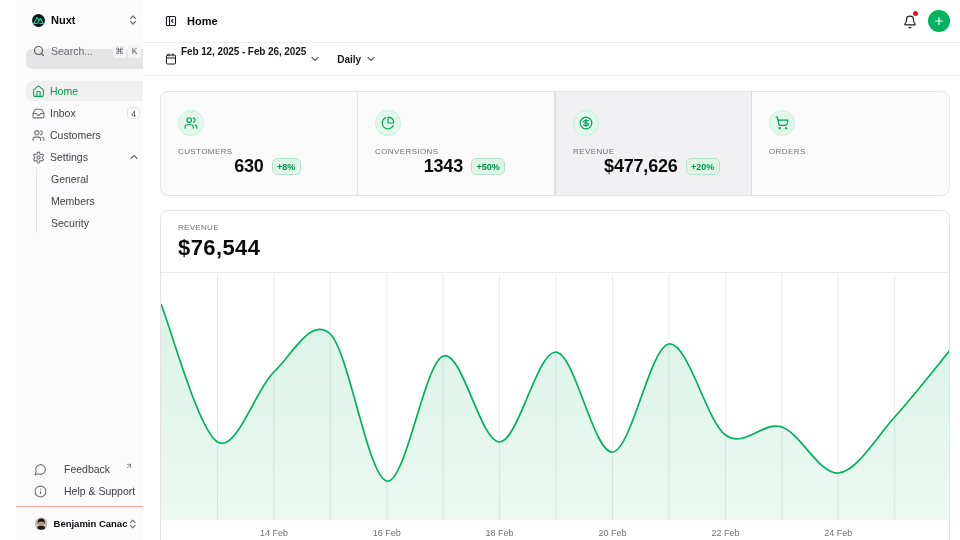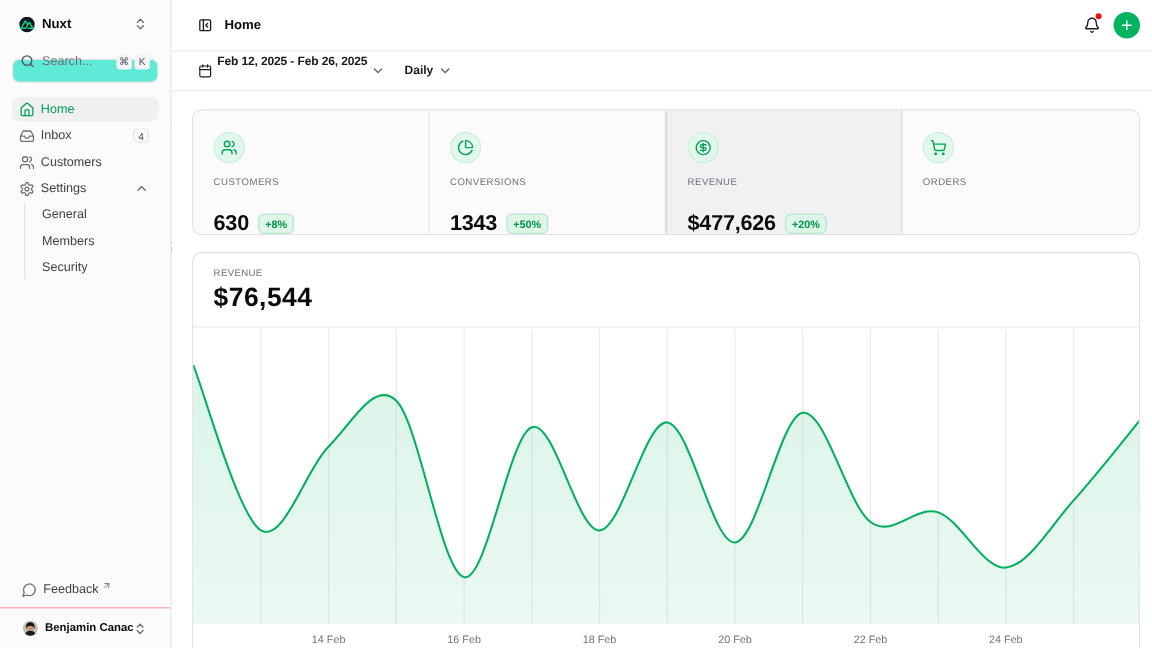--- a/index.html
+++ b/index.html
@@ -1,41 +1,41 @@
 <!DOCTYPE html>
 <html><head>
 <meta charset="utf-8">
 <style>
 * { margin:0; padding:0; box-sizing:border-box; }
 html,body { width:960px; height:540px; overflow:hidden; background:#fff;
   font-family:"Liberation Sans", sans-serif; -webkit-font-smoothing:antialiased; }
 .ic { display:inline-block; vertical-align:middle; }
 
-#sidebar { position:fixed; left:0; top:0; width:143px; height:540px;
+#sidebar { position:fixed; left:16px; top:0; width:143px; height:540px;
   background:#fbfbfb; border-right:1px solid #e4e4e7; }
 #sb-top { padding:8px 8px 0 8px; }
 #logo-row { display:flex; align-items:center; height:24px; padding:0 3px 0 8px; margin-bottom:17px; }
 #logo-row .nm { font-size:11px; font-weight:700; color:#0b0b0f; margin-left:6px; flex:1; }
 #search { display:flex; align-items:center; height:20px; margin:0 2px 12px 2px;
-  border:1px solid #e4e4e7; border-radius:6px; background:#5eead4; padding:0 6px 16px 6px; }
+  border:1px solid #e4e4e7; border-radius:6px; background:#e5e5e5; padding:0 6px 16px 6px; }
 #search .ph { color:#6f6f79; font-size:10.5px; margin-left:6px; flex:1; }
 .kbd { display:inline-block; min-width:13px; height:13px; line-height:13px; text-align:center;
   background:#f4f4f5; border-radius:3px; font-size:8.5px; color:#52525b; margin-left:2px; padding:0 2px;}
 nav a { display:flex; align-items:center; height:20px; border-radius:6px; padding:0 8px 0 6px;
   margin:2px 2px; text-decoration:none; color:#414149; font-size:10.5px; white-space:nowrap; }
 nav a svg { margin-right:5px; width:13px; height:13px; flex:none; }
 nav a.active { background:#f0f0f1; color:#00a155; }
 nav .sub { display:block; margin-left:12px; border-left:1px solid #e4e4e7; padding-left:0;text-align:center; }
 nav .sub a { padding-left:14px; margin:2px 0; height:20px; border-radius:6px; color:#414149; font-size:10.5px;}
 .badge4 { margin-left:auto; border:1px solid #e4e4e7; border-radius:4px; font-size:8.5px;
   color:#3f3f46; padding:0 3px; height:12px; line-height:12px; background:#fff;}
 #sb-bottom { position:absolute; left:0; bottom:0; width:142px; }
 #sb-links { padding:8px 8px 3px 8px; }
 #sb-links a { display:flex; align-items:center; height:20px; padding:0 6px 0 8px; margin:2px 2px;
-  color:#414149; font-size:10.5px; text-decoration:none; white-space:nowrap; }
+  color:#414149; font-size:10.5px; text-decoration:none; white-space:nowrap;gap:12px; }
 #sb-links a svg { margin-right:5px; width:13px; height:13px; flex:none; }
 .extarrow { margin-left:3px; margin-bottom:7px; width:8px !important; height:8px !important; }
 #userrow { border-top:1px solid #fca5a5; height:34px; display:flex; align-items:center; padding:0 19px; white-space:nowrap; }
 #userrow .un { font-size:9.5px; font-weight:700; color:#0b0b0f; margin-left:6px; flex:1; }
 
 #main { position:fixed; left:143px; top:0; width:817px; height:540px; background:#fff; }
 #hdr { height:43px; border-bottom:1px solid #ececee; display:flex; align-items:center; padding:0 10px 0 22px; }
 #hdr .title { font-size:11px; font-weight:700; color:#0b0b0f; margin-left:10px; flex:1; }
 #plusbtn { width:22px; height:22px; border-radius:50%; background:#00b45f; color:#fff;
   display:flex; align-items:center; justify-content:center; margin-left:11px; }
@@ -45,21 +45,21 @@
 
 #stats { position:absolute; left:17px; top:91px; width:790px; height:105px;
   border:1px solid #e4e4e7; border-radius:8px; background:#fbfbfb;
   display:flex; overflow:hidden; }
 .stat { width:197.5px; padding:18px 0 0 17px; border-right:1px solid #e4e4e7; position:relative;}
 .stat:last-child { border-right:none; }
 .stat.sel { background:#f1f1f3; border:1px solid #d9d9dd; border-radius:0; margin:-1px 0; height:106px; }
 .iconc { width:26px; height:26px; border-radius:50%; background:#e3f8ec; border:1px solid #c9f0da;
   display:flex; align-items:center; justify-content:center; }
 .slabel { font-size:8px; letter-spacing:0.4px; color:#70707a; margin-top:11px; }
-.srow { display:flex; align-items:center; margin-top:20px; }
+.srow { display:flex; align-items:center; margin-top:0;justify-content:center; }
 .sval { font-size:18px; font-weight:700; color:#0b0b0f; letter-spacing:-0.2px;}
 .sbadge { margin-left:8px; background:#ddf6e8; color:#00944d; font-size:9px; font-weight:600;
   border-radius:5px; padding:2.5px 4.5px; border:1px solid #b5e5cc; }
 
 #chart { position:absolute; left:17px; top:210px; width:790px; height:400px;
   border:1px solid #e4e4e7; border-radius:8px 8px 0 0; background:#fff; }
 #chart .hd { padding:12px 0 0 17px; height:62px; border-bottom:1px solid #ececee;}
 #chart .lbl { font-size:8px; letter-spacing:0.3px; color:#70707a; }
 #chart .big { font-size:22px; font-weight:700; color:#0b0b0f; margin-top:3px; letter-spacing:0.4px;}
 #plot { position:absolute; left:0; top:63px; width:788px; height:280px; }
@@ -124,20 +124,30 @@
     </div>
   </nav>
  </div>
  <div id="sb-bottom">
   <div id="sb-links">
     <a href="#">
       <svg class="ic" width="12" height="12" viewBox="0 0 24 24" fill="none" stroke="#70707a" stroke-width="2" stroke-linecap="round" stroke-linejoin="round">
             <path d="M7.9 20A9 9 0 1 0 4 16.1L2 22Z"></path>
           </svg>
       Feedback<svg class="extarrow" width="7" height="7" viewBox="0 0 24 24" fill="none" stroke="#70707a" stroke-width="2.4" stroke-linecap="round" stroke-linejoin="round">
+            <path d="M7 7h10v10"></path>
+            <path d="M7 17 17 7"></path>
+          </svg></a>
+    <a href="#">
+      <svg class="ic" width="12" height="12" viewBox="0 0 24 24" fill="none" stroke="#70707a" stroke-width="2" stroke-linecap="round" stroke-linejoin="round">
+            <circle cx="12" cy="12" r="10"></circle>
+            <path d="M12 16v-4"></path>
+            <path d="M12 8h.01"></path>
+          </svg>
+      Help &amp; Support<svg class="extarrow" width="7" height="7" viewBox="0 0 24 24" fill="none" stroke="#70707a" stroke-width="2.4" stroke-linecap="round" stroke-linejoin="round">
             <path d="M7 7h10v10"></path>
             <path d="M7 17 17 7"></path>
           </svg></a>
   </div>
   <div id="userrow">
     <svg class="ic" width="13" height="13" viewBox="0 0 24 24">
           <defs>
             <clipPath id="avc">
               <circle cx="12" cy="12" r="12"></circle>
             </clipPath>

